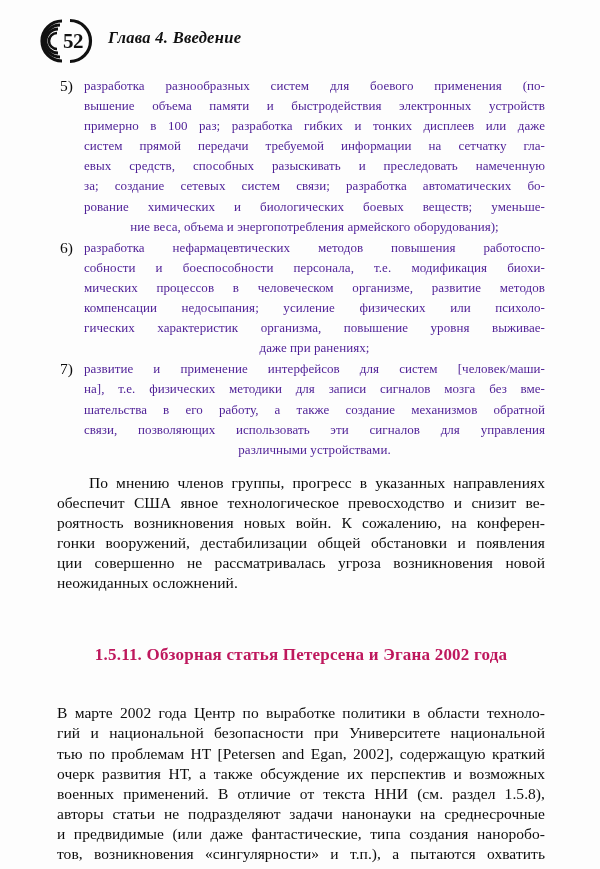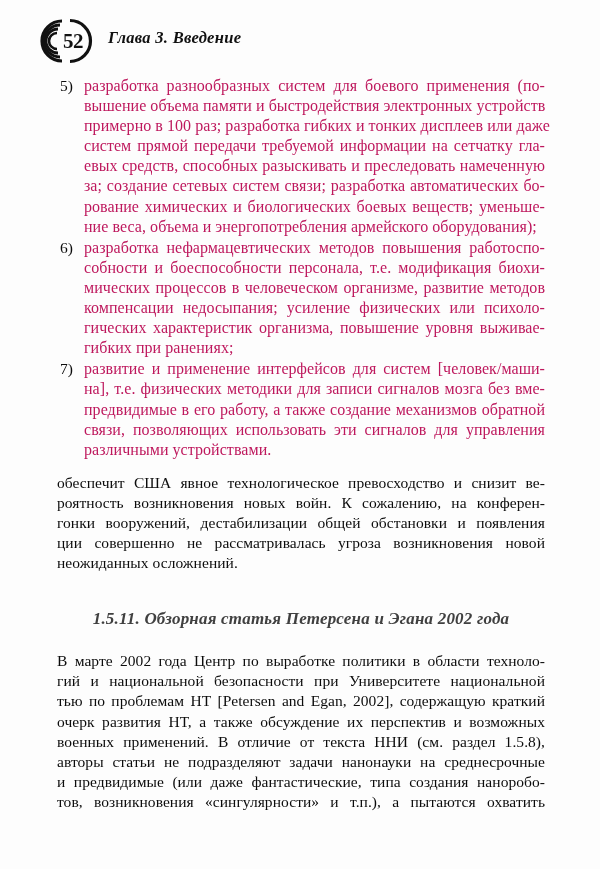--- a/index.html
+++ b/index.html
@@ -87,28 +87,29 @@
   }
   .marker {
     position: absolute;
     left: 3px;
     top: 0;
     font-size: 15.5px;
     line-height: 20.1px;
     color: #0c0c0c;
   }
   .linecol {
-    font-size: 16px;
+    font-size: 13px;
     line-height: 20.1px;
-    color: #be185d;
+    color: #4c1d95;
     letter-spacing: 0.05px;
   }
   .linecol .ln {
     display: block;
     white-space: pre;
+    text-align: center;
   }
   
   .linecol .ln.j {
     text-align: justify;
     text-align-last: justify;
   }
 
   p.body {
     margin: 0;
     font-size: 15.5px;
@@ -123,27 +124,26 @@
   p.body .ln.j {
     text-align: justify;
     text-align-last: justify;
   }
 
   .gap-after-list { height: 12px; }
   .gap-before-heading { height: 36px; }
   .gap-after-heading { height: 22px; }
 
   h2.section-heading {
-    margin: 0;
-    font-family: "Liberation Serif", "DejaVu Serif", serif;
-    font-style: italic;
+    margin: 16px;
+    font-family: "Liberation Serif", "DejaVu Serif", serif;
     font-weight: bold;
     font-size: 17px;
     line-height: 20px;
-    color: #404040;
+    color: #be185d;
     text-align: center;
     letter-spacing: 0.2px;
     white-space: nowrap;
   }
 </style>
 </head>
 <body>
 
 <div class="page">
 
@@ -153,21 +153,21 @@
         <g fill="none" stroke="#111111" stroke-linecap="butt">
           <path d="M26 3 A 20 20 0 1 0 26 43" stroke-width="3.2"></path>
           <path d="M24 7 A 16 16 0 1 0 24 39" stroke-width="3"></path>
           <path d="M22 11 A 12 12 0 1 0 22 35" stroke-width="2.8"></path>
           <path d="M21 15 A 8 8 0 1 0 21 31" stroke-width="2.6"></path>
           <path d="M34 2.5 A 20.5 20.5 0 0 1 34 43.5" stroke-width="3.2"></path>
         </g>
       </svg>
     </span>
     <span class="folio-number">52</span>
-    <span class="chapter-title">Глава 3. Введение</span>
+    <span class="chapter-title">Глава 4. Введение</span>
   </div>
 
   <div class="textblock">
 
     <ol class="numlist">
       <li>
         <span class="marker">5)</span>
         <span class="linecol">
           <span class="ln j">разработка разнообразных систем для боевого применения (по-</span>
           <span class="ln j">вышение объема памяти и быстродействия электронных устройств</span>
@@ -180,38 +180,39 @@
         </span>
       </li>
       <li>
         <span class="marker">6)</span>
         <span class="linecol">
           <span class="ln j">разработка нефармацевтических методов повышения работоспо-</span>
           <span class="ln j">собности и боеспособности персонала, т.е. модификация биохи-</span>
           <span class="ln j">мических процессов в человеческом организме, развитие методов</span>
           <span class="ln j">компенсации недосыпания; усиление физических или психоло-</span>
           <span class="ln j">гических характеристик организма, повышение уровня выживае-</span>
-          <span class="ln">гибких при ранениях;</span>
+          <span class="ln">даже при ранениях;</span>
         </span>
       </li>
       <li>
         <span class="marker">7)</span>
         <span class="linecol">
           <span class="ln j">развитие и применение интерфейсов для систем [человек/маши-</span>
           <span class="ln j">на], т.е. физических методики для записи сигналов мозга без вме-</span>
-          <span class="ln j">предвидимые в его работу, а также создание механизмов обратной</span>
+          <span class="ln j">шательства в его работу, а также создание механизмов обратной</span>
           <span class="ln j">связи, позволяющих использовать эти сигналов для управления</span>
           <span class="ln">различными устройствами.</span>
         </span>
       </li>
     </ol>
 
     <div class="gap-after-list"></div>
 
     <p class="body">
+      <span class="ln j">    По мнению членов группы, прогресс в указанных направлениях</span>
       <span class="ln j">обеспечит США явное технологическое превосходство и снизит ве-</span>
       <span class="ln j">роятность возникновения новых войн. К сожалению, на конферен-</span>
       <span class="ln j">гонки вооружений, дестабилизации общей обстановки и появления</span>
       <span class="ln j">ции совершенно не рассматривалась угроза возникновения новой</span>
       <span class="ln">неожиданных осложнений.</span>
     </p>
 
     <div class="gap-before-heading"></div>
 
     <h2 class="section-heading">1.5.11. Обзорная статья Петерсена и Эгана 2002 года</h2>

